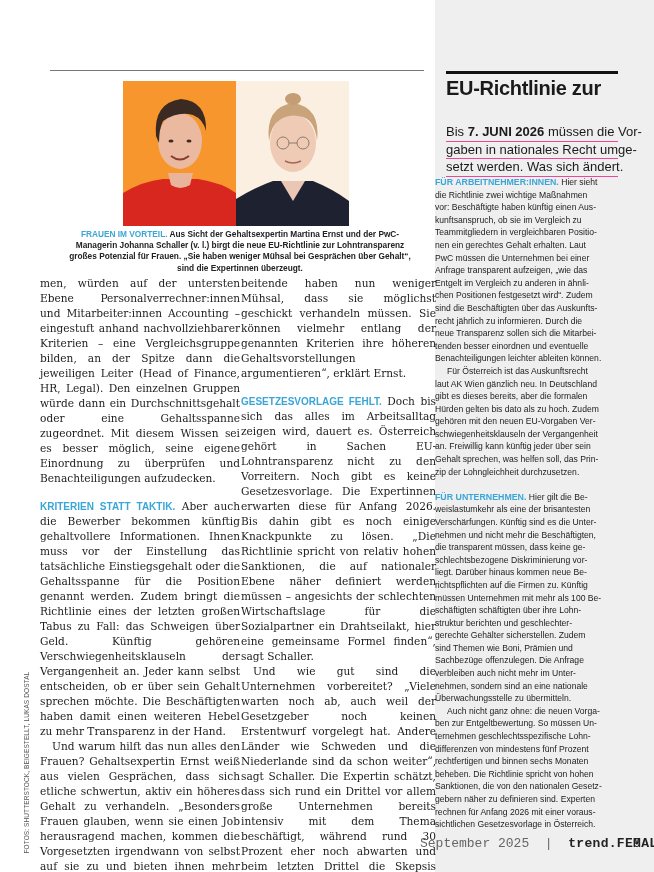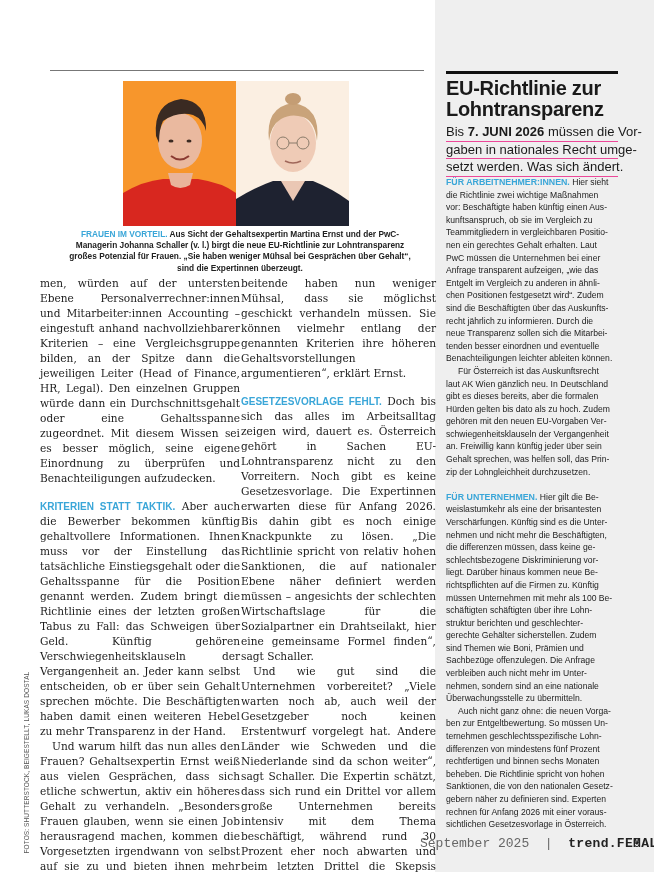--- a/index.html
+++ b/index.html
@@ -55,21 +55,21 @@
     font-weight: bold; color: #1a1a1a; letter-spacing: -0.3px;
   }
   .side-sub {
     position: absolute; left: 446px; top: 124px; width: 172px;
     font-family: "Liberation Sans", sans-serif; font-size: 13px; line-height: 16.5px;
     color: #1a1a1a;
   }
   .side-sub .line { display: block; border-bottom: 1px solid #ec4899; white-space: nowrap; }
   .side-sub b { font-weight: bold; }
   .side-body {
-    position: absolute; left: 446px; top: 176px; width: 172px;
+    position: absolute; left: 435px; top: 176px; width: 172px;
     font-family: "Liberation Sans", sans-serif; font-size: 8.6px; line-height: 12.6px;
     color: #222;
   }
   .side-body p { margin: 0; white-space: nowrap; }
   .side-body p.gap { margin-top: 12.5px; }
   .side-body .kicker { font-size: 8.8px; }
   .footer {
     position: absolute; left: 420px; top: 836px; width: 230px;
     font-family: Liberation Mono, monospace; font-size: 13px; color: #666;
     white-space: nowrap;
@@ -128,21 +128,20 @@
   <p>beitende haben nun weniger Mühsal, dass sie möglichst geschickt verhandeln müssen. Sie können vielmehr entlang der genannten Kriterien ihre höheren Gehaltsvorstellungen argumentieren“, erklärt Ernst.</p>
   <p class="section"><span class="kicker">GESETZESVORLAGE FEHLT.</span><span> Doch bis sich das alles im Arbeitsalltag zeigen wird, dauert es. Österreich gehört in Sachen EU-Lohntransparenz nicht zu den Vorreitern. Noch gibt es keine Gesetzesvorlage. Die Expertinnen erwarten diese für Anfang 2026. Bis dahin gibt es noch einige Knackpunkte zu lösen. „Die Richtlinie spricht von relativ hohen Sanktionen, die auf nationaler Ebene näher definiert werden müssen – angesichts der schlechten Wirtschaftslage für die Sozialpartner ein Drahtseilakt, hier eine gemeinsame Formel finden“, sagt Schaller.</span></p>
   <p class="indent">Und wie gut sind die Unternehmen vorbereitet? „Viele warten noch ab, auch weil der Gesetzgeber noch keinen Erstentwurf vorgelegt hat. Andere Länder wie Schweden und die Niederlande sind da schon weiter“, sagt Schaller. Die Expertin schätzt, dass sich rund ein Drittel vor allem große Unternehmen bereits intensiv mit dem Thema beschäftigt, während rund 30 Prozent eher noch abwarten und beim letzten Drittel die Skepsis überwiegt.</p>
 
 </div>
 
 <div class="vertical-credit">FOTOS: SHUTTERSTOCK, BEIGESTELLT, LUKAS DOSTAL</div>
 
 <div class="side-title">
   <div>EU-Richtlinie zur</div>
-  <div>Lohntransparenz</div>
 </div>
 
 <div class="side-sub">
   <span class="line"><span>Bis </span><b>7. JUNI 2026</b><span> müssen die Vor-</span></span>
   <span class="line">gaben in nationales Recht umge-</span>
   <span class="line">setzt werden. Was sich ändert.</span>
 </div>
 
 <div class="side-body">
   <div id="s1">
@@ -171,21 +170,21 @@
       <p><span>schwiegenheitsklauseln der Vergangenheit</span></p>
       <p><span>an. Freiwillig kann künftig jeder über sein</span></p>
       <p><span>Gehalt sprechen, was helfen soll, das Prin-</span></p>
       <p><span>zip der Lohngleichheit durchzusetzen.</span></p>
     </div>
   <div class="gapwrap" id="s2">
       <p class="gap"><span class="kicker">FÜR UNTERNEHMEN.</span><span> Hier gilt die Be-</span></p>
       <p><span>weislastumkehr als eine der brisantesten</span></p>
       <p><span>Verschärfungen. Künftig sind es die Unter-</span></p>
       <p><span>nehmen und nicht mehr die Beschäftigten,</span></p>
-      <p><span>die differenzen müssen, dass keine ge-</span></p>
+      <p><span>die transparent müssen, dass keine ge-</span></p>
       <p><span>schlechtsbezogene Diskriminierung vor-</span></p>
       <p><span>liegt. Darüber hinaus kommen neue Be-</span></p>
       <p><span>richtspflichten auf die Firmen zu. Künftig</span></p>
       <p><span>müssen Unternehmen mit mehr als 100 Be-</span></p>
       <p><span>schäftigten schäftigten über ihre Lohn-</span></p>
       <p><span>struktur berichten und geschlechter-</span></p>
       <p><span>gerechte Gehälter sicherstellen. Zudem</span></p>
       <p><span>sind Themen wie Boni, Prämien und</span></p>
       <p><span>Sachbezüge offenzulegen. Die Anfrage</span></p>
       <p><span>verbleiben auch nicht mehr im Unter-</span></p>

